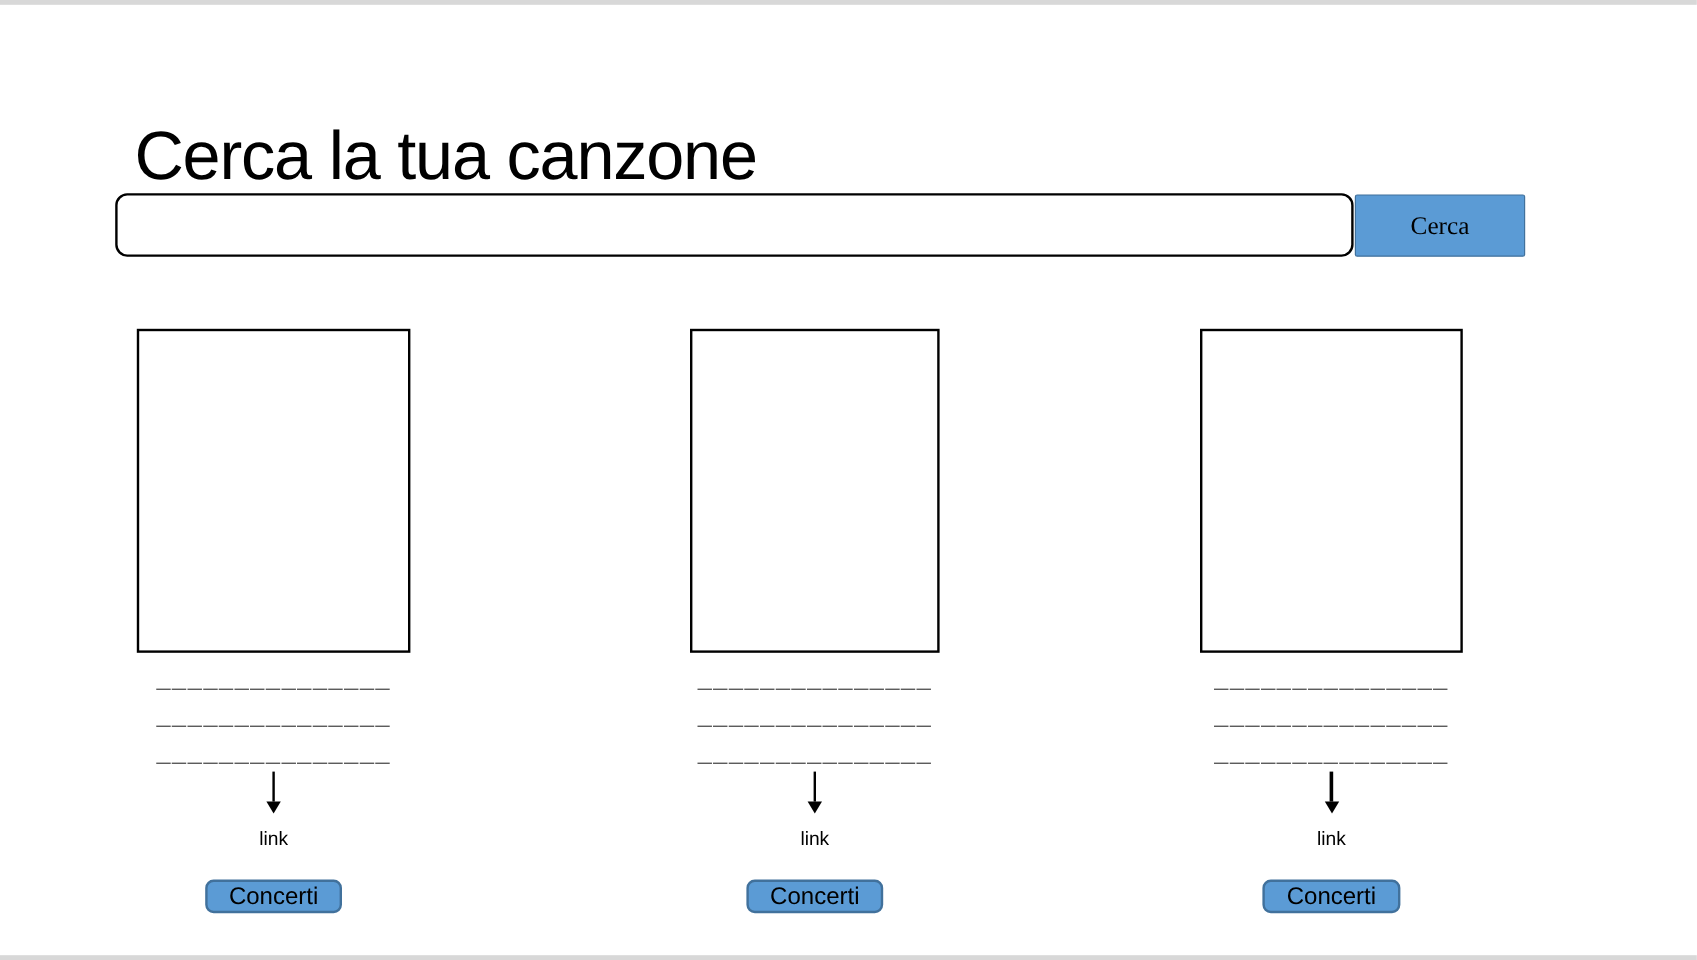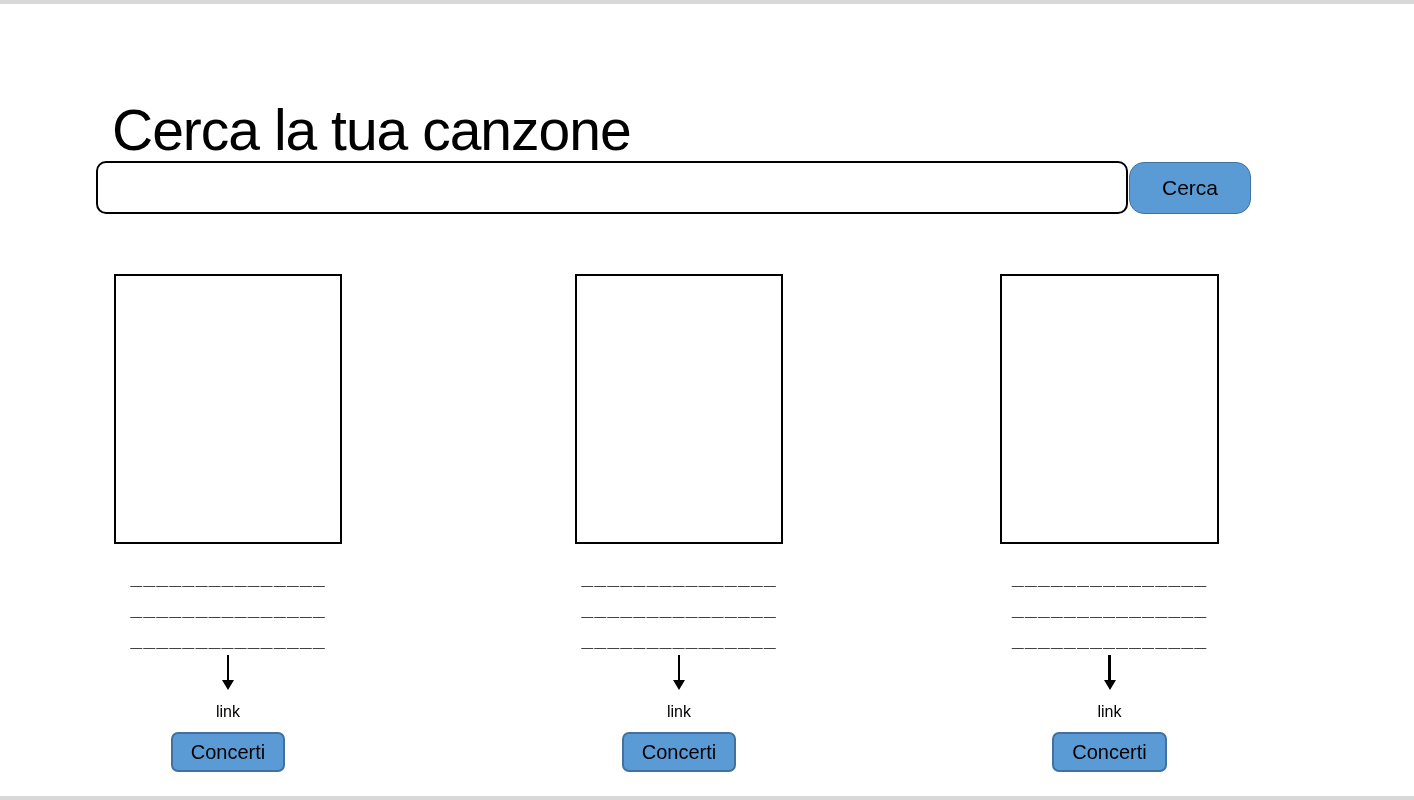--- a/index.html
+++ b/index.html
@@ -52,29 +52,29 @@
     background: #fff;
     font-size: 22px;
     padding: 0 16px;
     outline: none;
     font-family: inherit;
   }
   .search-btn {
     position: absolute;
     left: 1129px;
     top: 162px;
-    width: 122px;
+    width: 142px;
     height: 52px;
     background: var(--accent-fill);
     border: 1.5px solid var(--accent-border);
-    border-radius: 15px;
+    border-radius: 2px;
     font-size: 21px;
     color: var(--ink);
     cursor: pointer;
-    font-family: Liberation Sans, sans-serif;
+    font-family: Liberation Serif, serif;
   }
 
   .card {
     position: absolute;
     top: 274px;
     display: flex;
     flex-direction: column;
     align-items: center;
   }
   .card.c1 { left: 114px;  width: 228px; }
@@ -82,21 +82,21 @@
   .card.c3 { left: 1000px; width: 219px; }
 
   .imgbox {
     width: 100%;
     height: 270px;
     border: 2.5px solid #000;
     background: #fff;
   }
 
   .lines {
-    margin-top: 16px;
+    margin-top: 4px;
     text-align: center;
   }
   .line {
     height: 31px;
     line-height: 31px;
     font-family: "DejaVu Sans Mono", monospace;
     font-size: 20px;
     letter-spacing: 1px;
     white-space: nowrap;
     color: var(--ink);
@@ -123,22 +123,22 @@
 
   .link-label {
     margin-top: 8px;
     font-size: 16px;
     line-height: 28px;
     color: var(--ink);
     cursor: pointer;
   }
 
   .concerti-btn {
-    margin-top: 6px;
-    height: 40px;
+    margin-top: 19px;
+    height: 28px;
     padding: 0 18px;
     background: var(--accent-fill);
     border: 2px solid var(--accent-border);
     border-radius: 7px;
     font-size: 20px;
     color: var(--ink);
     cursor: pointer;
     font-family: inherit;
   }
 </style>

